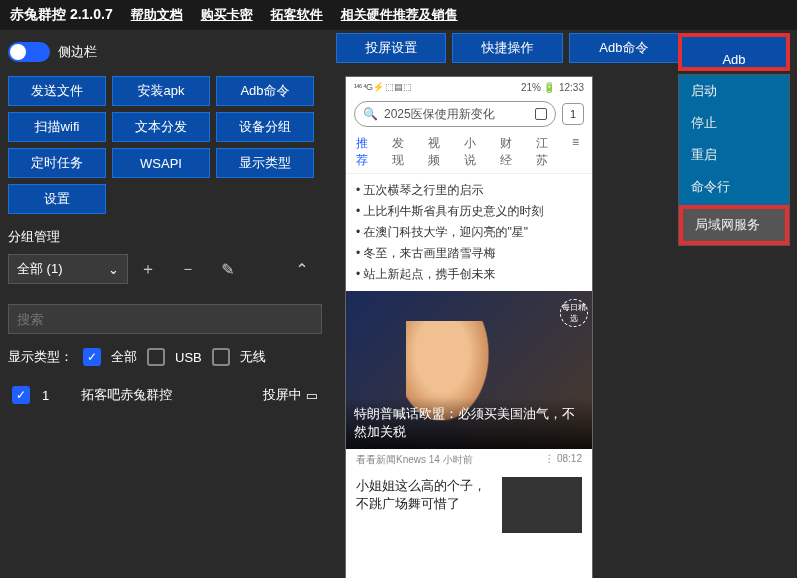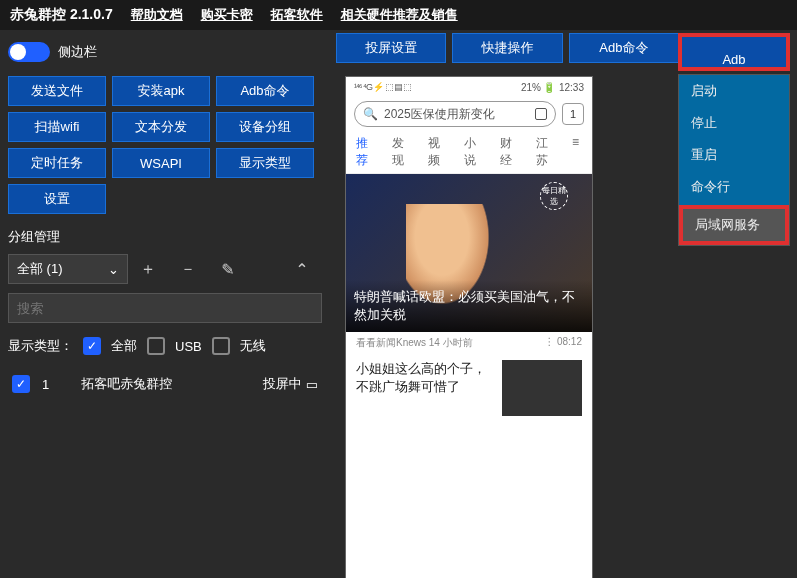--- a/index.html
+++ b/index.html
@@ -34,21 +34,21 @@
     width: 16px; height: 16px; background: #fff; border-radius: 50%;
   }
   .btn-grid { display: flex; flex-wrap: wrap; gap: 6px; margin-bottom: 14px; }
   .abtn {
     background: #0a4da8; border: 1px solid #1a6fd8; color: #fff;
     width: 98px; height: 30px; display: flex; align-items: center;
     justify-content: center; cursor: pointer; font-size: 13px;
   }
   .section-label { font-size: 13px; margin: 8px 0; }
   .group-toolbar {
-    display: flex; align-items: center; gap: 0; margin-bottom: 9px;
+    display: flex; align-items: center; gap: 0; margin-bottom: 20px;
   }
   .group-select {
     background: #3a3a3a; border: 1px solid #555; color: #fff;
     height: 30px; width: 120px; display: flex; align-items: center;
     justify-content: space-between; padding: 0 8px;
   }
   .tool-icon {
     width: 40px; height: 30px; display: flex; align-items: center;
     justify-content: center; color: #ccc; cursor: pointer; font-size: 16px;
   }
@@ -119,21 +119,21 @@
     text-align: center;
   }
   .newsnav .active { color: #2060ff; }
   .newsnav .plus { margin-left: auto; }
   .headlines { padding: 6px 10px; font-size: 12px; color: #333; }
   .headlines div { padding: 2px 0; }
   .news-img {
     width: 100%; height: 158px; background: linear-gradient(135deg,#1a2a5a,#4a3a2a);
     position: relative;
   }
-  .stamp { position:absolute; right:24px; top:8px; width:28px; height:28px;
+  .stamp { position:absolute; right:4px; top:8px; width:28px; height:28px;
     border:1px dashed #fff; border-radius:50%; font-size:8px; color:#fff;
     display:flex; align-items:center; justify-content:center; text-align:center;}
   .face { position:absolute; left:60px; top:30px; width:90px; height:110px;
     background: radial-gradient(ellipse at 40% 30%, #f0c090 35%, #d09060 60%, transparent 62%);}
   .caption {
     position: absolute; bottom: 0; left: 0; right: 0;
     background: linear-gradient(transparent, rgba(0,0,0,0.8));
     color: #fff; padding: 8px; font-size: 13px;
   }
   .meta { font-size: 10px; color: #888; padding: 4px 10px; display:flex; justify-content:space-between;}
@@ -250,20 +250,27 @@
       <div class="newsnav">
         <span class="active">推荐</span>
         <span>发现</span>
         <span>视频</span>
         <span>小说</span>
         <span>财经</span>
         <span>江苏</span>
         <span>≡</span>
         <span class="plus">+</span>
       </div>
+      <div class="headlines">
+        <div>• 五次横琴之行里的启示</div>
+        <div>• 上比利牛斯省具有历史意义的时刻</div>
+        <div>• 在澳门科技大学，迎闪亮的"星"</div>
+        <div>• 冬至，来古画里踏雪寻梅</div>
+        <div>• 站上新起点，携手创未来</div>
+      </div>
       <div class="news-img">
         <div class="face"></div>
         <div class="stamp">每日精选</div>
         <div class="caption">特朗普喊话欧盟：必须买美国油气，不然加关税</div>
       </div>
       <div class="meta">
         <span>看看新闻Knews  14 小时前</span>
         <span>⋮ 08:12</span>
       </div>
       <div class="second-news">

